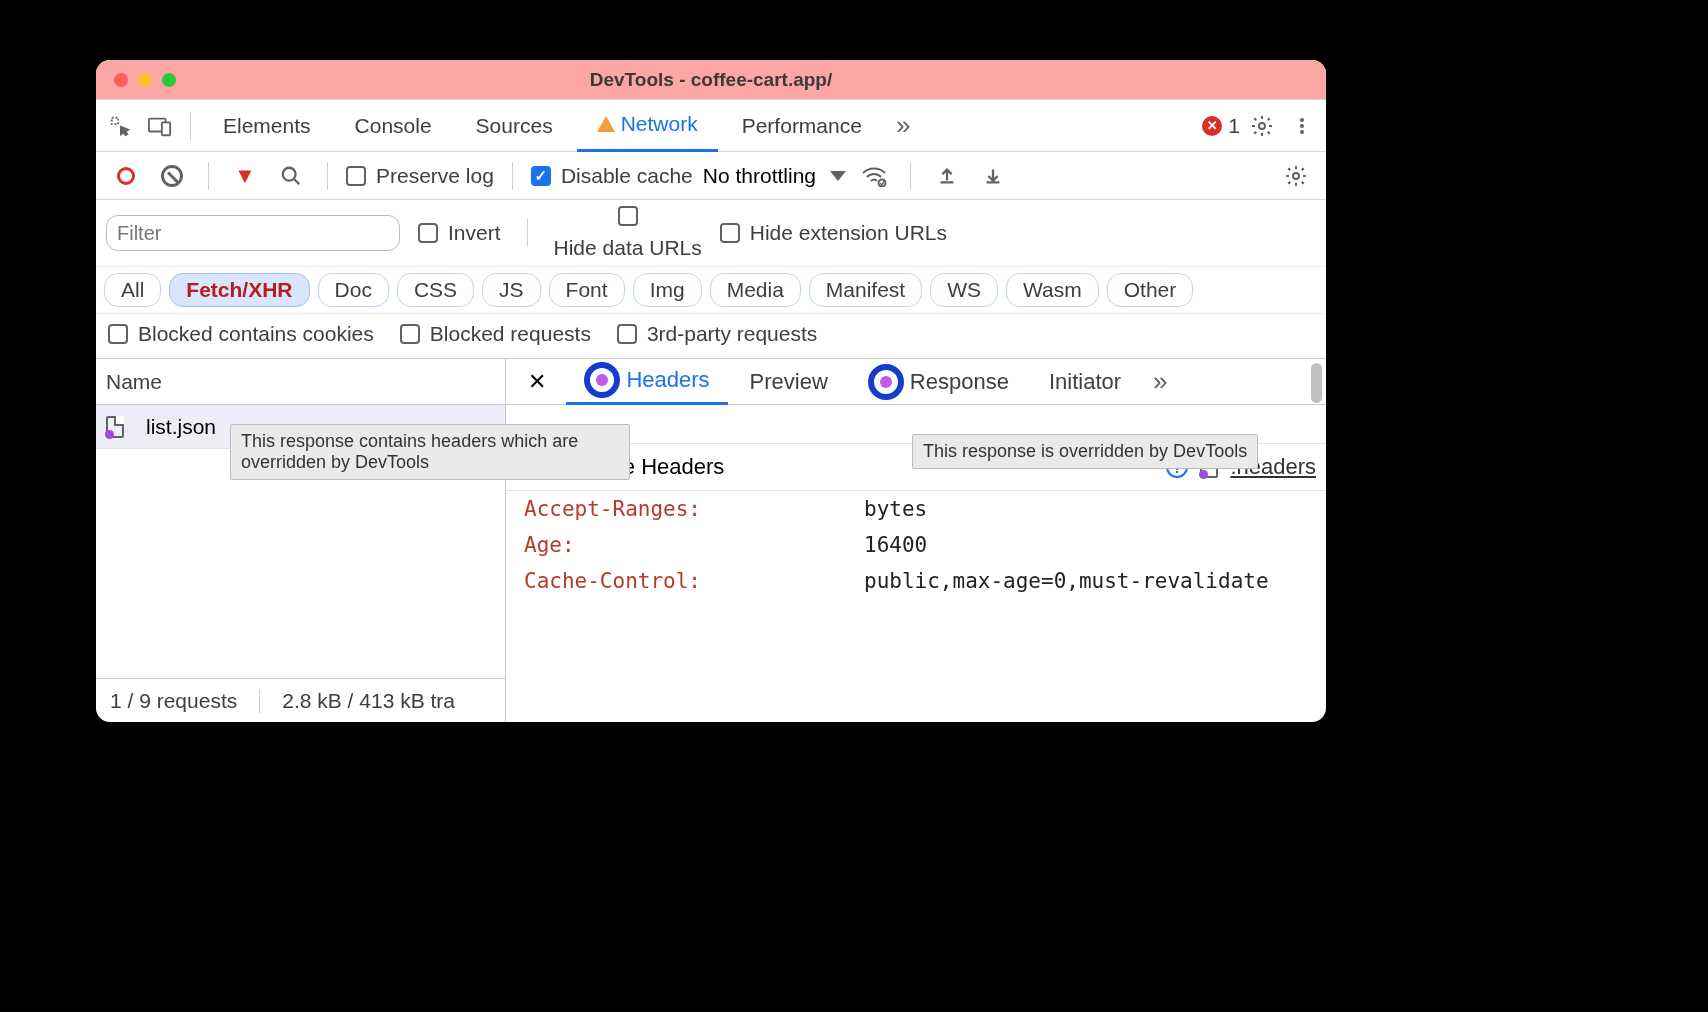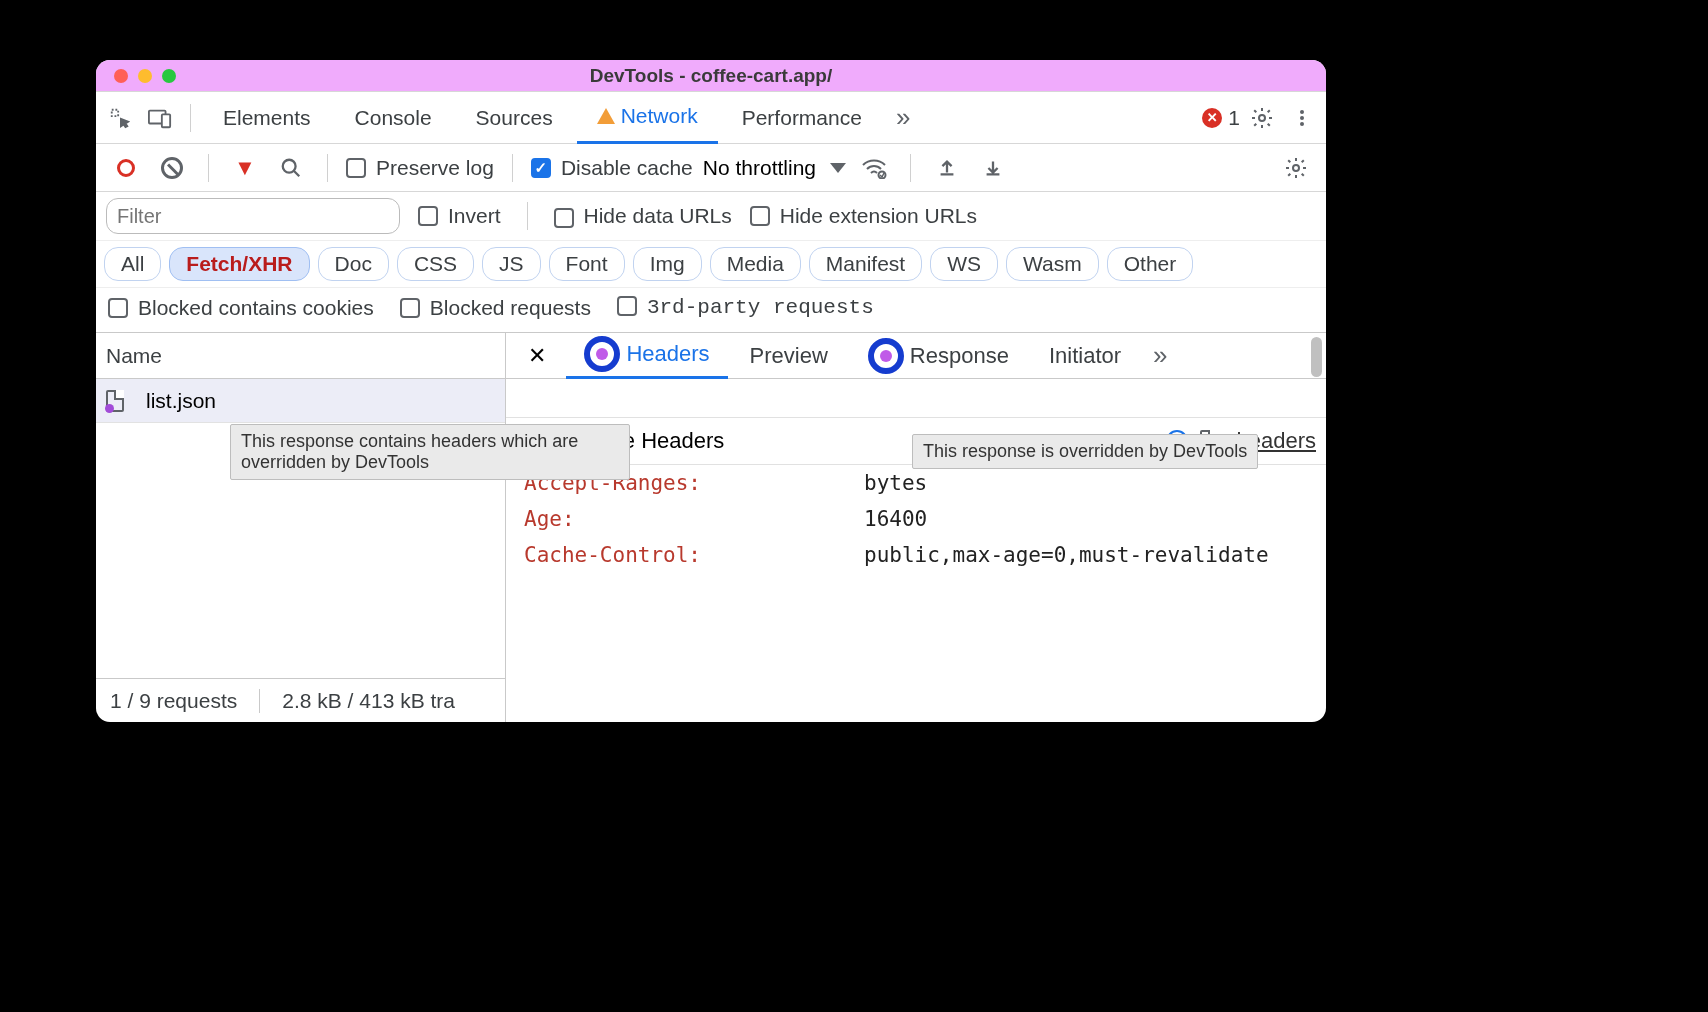--- a/index.html
+++ b/index.html
@@ -18,25 +18,25 @@
     width: 1230px;
     height: 662px;
     border-radius: 14px;
     background: #fff;
     box-shadow: 0 30px 70px rgba(0,0,0,.55);
     overflow: hidden;
     display: flex;
     flex-direction: column;
   }
   .titlebar {
-    height: 32px;
+    height: 40px;
     display: flex;
     align-items: center;
     position: relative;
-    background: #f0abfc;
+    background: #fca5a5;
     border-bottom: 1px solid #d7d7d7;
   }
   .traffic { display: flex; gap: 10px; margin-left: 18px; }
   .dot { width: 14px; height: 14px; border-radius: 50%; }
   .dot.red { background:#ff5f57; }
   .dot.yellow { background:#febc2e; }
   .dot.green { background:#28c840; }
   .title {
     position:absolute; left:0; right:0; text-align:center;
     font-size: 19px; font-weight:700; color:#3a3a3a;
@@ -284,21 +284,21 @@
     </div>
   </div>
 
   <div class="filterbar">
     <input class="filter-input" placeholder="Filter" style="">
     <div style="display:flex;align-items:center;gap:10px;">
       <div class="chk"></div>
       <span class="lbl">Invert</span>
     </div>
     <div class="vbar"></div>
-    <div style="display:flex;align-items:flex-end;gap:10px;">
+    <div style="display:flex;align-items:center;gap:10px;flex-direction:column;">
       <div class="chk"></div>
       <span class="lbl">Hide data URLs</span>
     </div>
     <div style="display:flex;align-items:center;gap:10px;">
       <div class="chk"></div>
       <span class="lbl">Hide extension URLs</span>
     </div>
   </div>
 
   <div class="typebar">
@@ -318,21 +318,21 @@
 
   <div class="blockbar">
     <div style="display:flex;align-items:center;gap:10px;">
       <div class="chk"></div>
       <span class="lbl">Blocked contains cookies</span>
     </div>
     <div style="display:flex;align-items:center;gap:10px;">
       <div class="chk"></div>
       <span class="lbl">Blocked requests</span>
     </div>
-    <div style="display:flex;gap:10px;font-family:Liberation Mono, monospace;">
+    <div style="display:flex;align-items:center;gap:10px;">
       <div class="chk"></div>
       <span class="lbl">3rd-party requests</span>
     </div>
   </div>
 
   <div class="split">
     <div class="leftpane">
       <div class="colhdr">Name</div>
       <div class="reqlist">
         <div class="reqrow">

